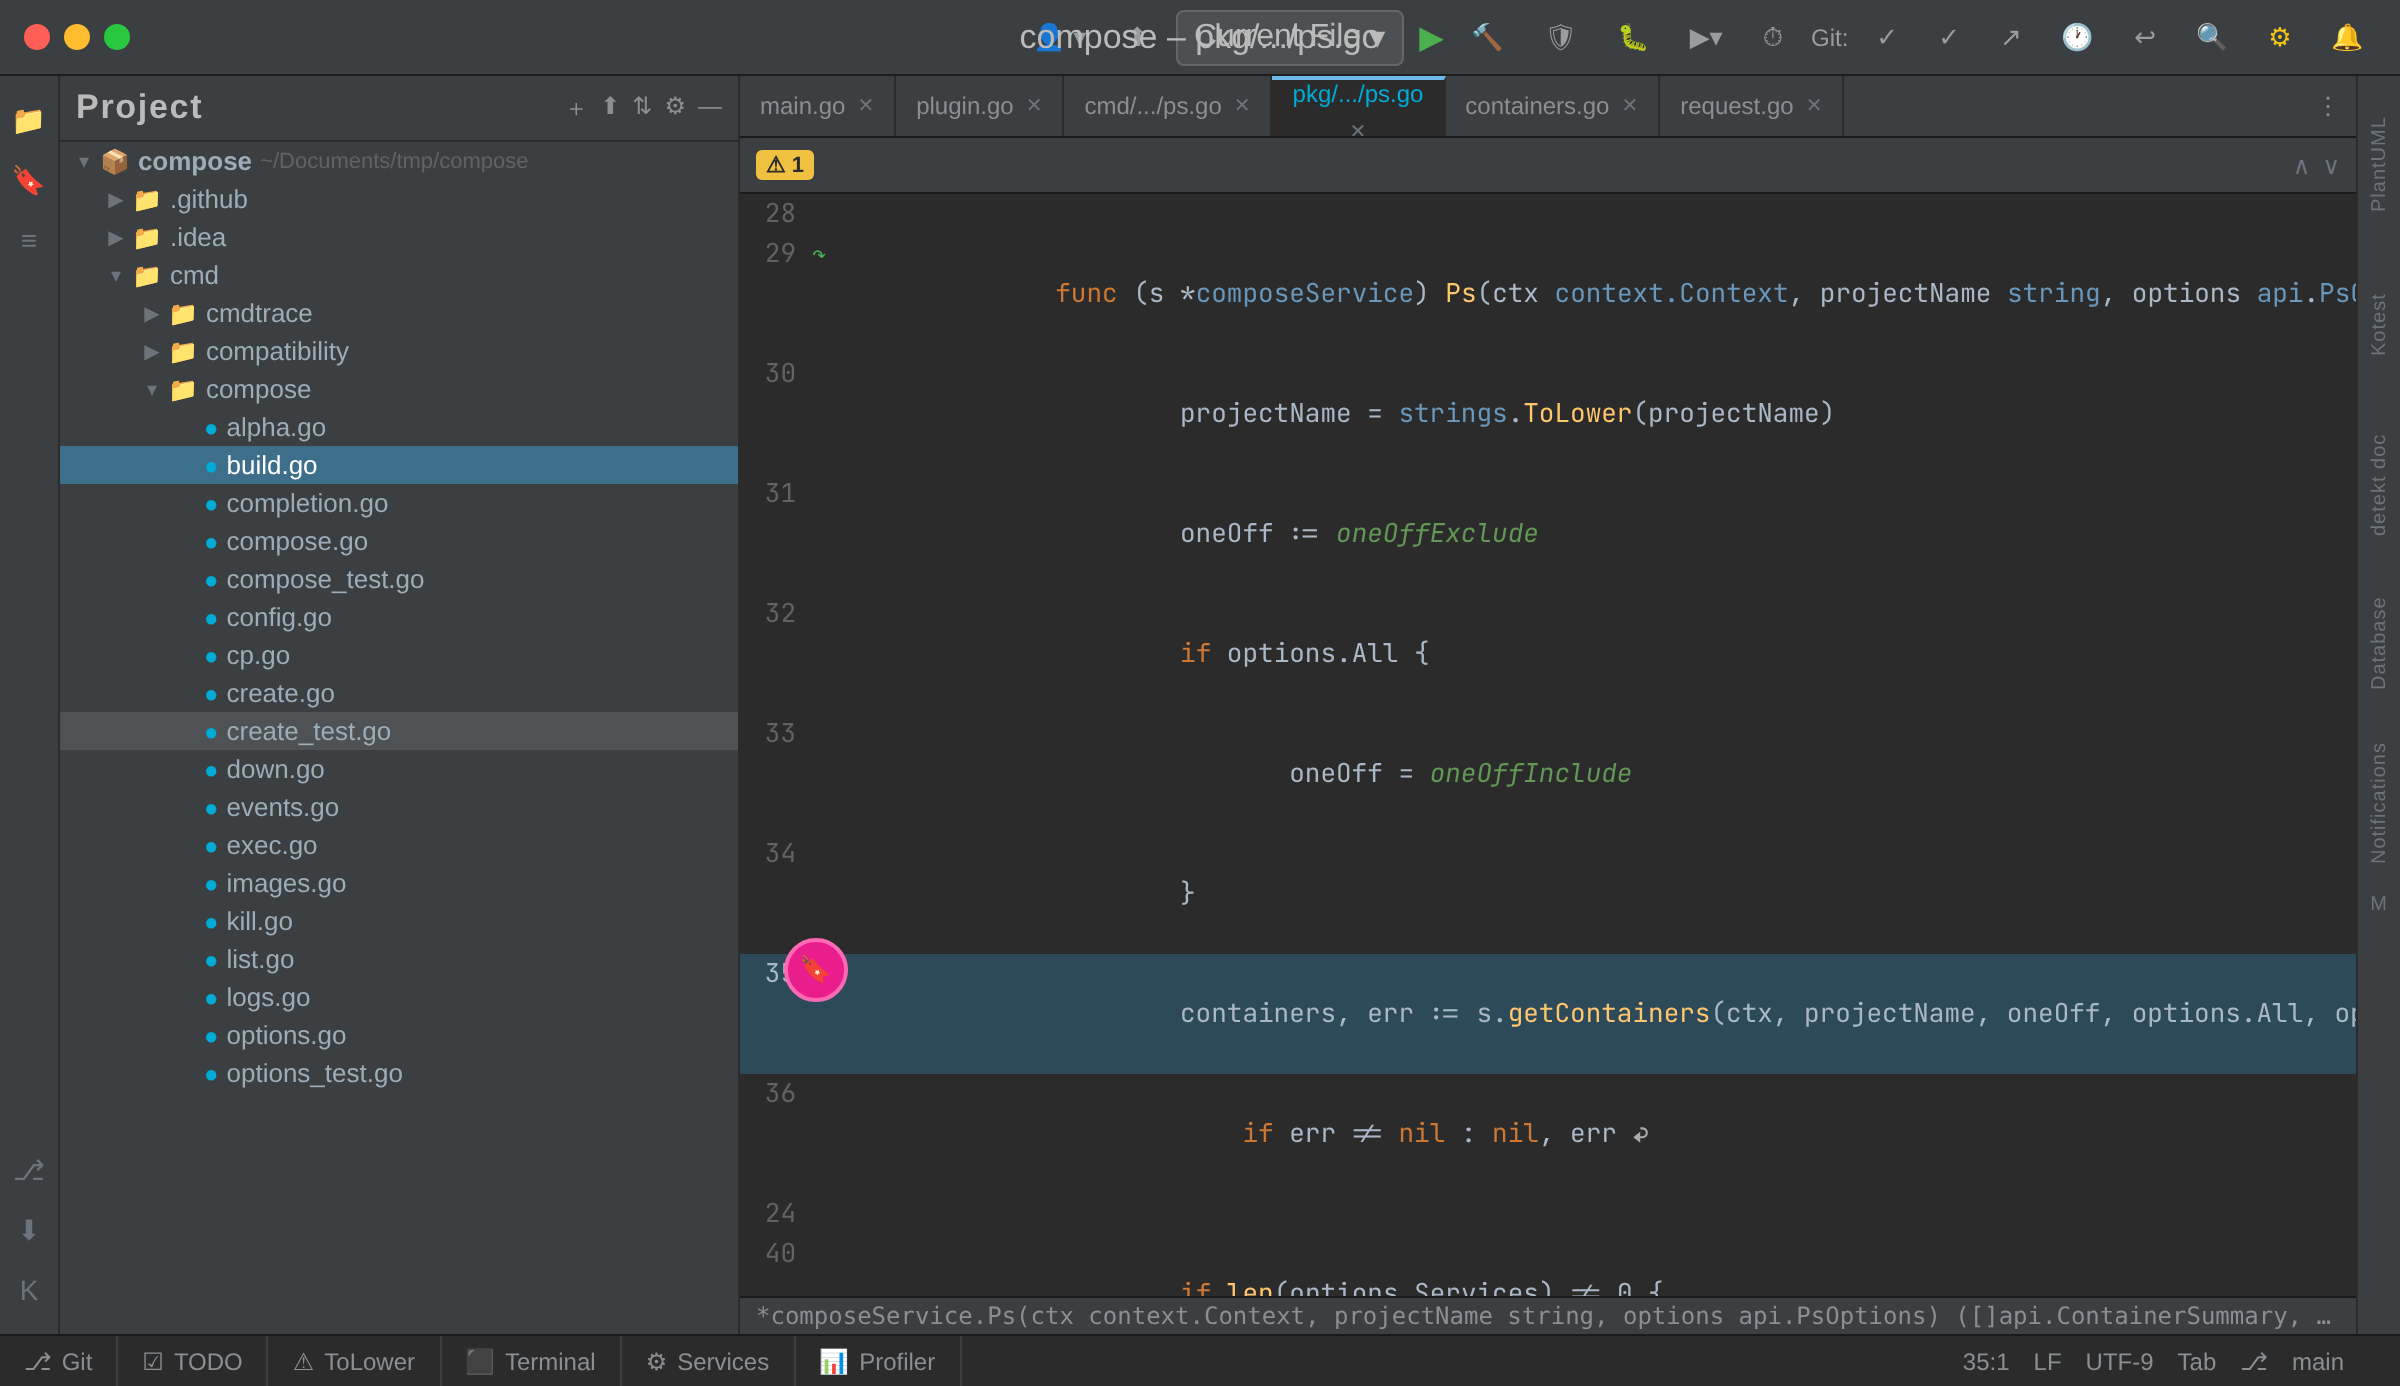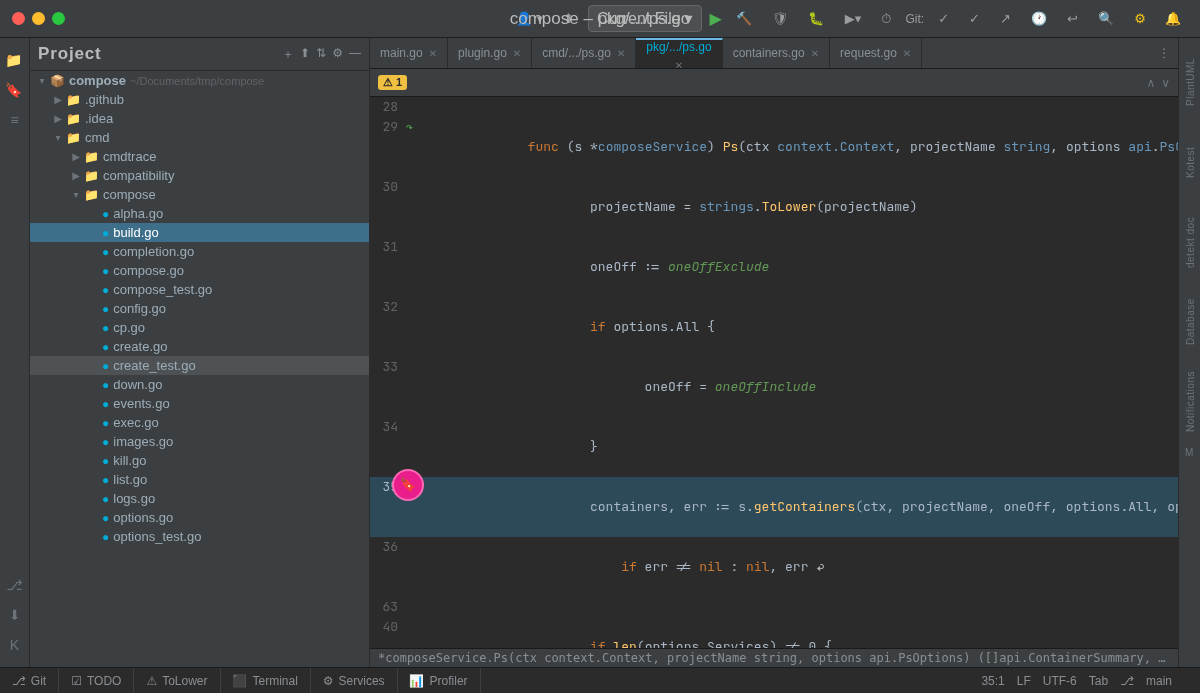--- a/index.html
+++ b/index.html
@@ -686,21 +686,21 @@
 
         <div class="code-line">
           <span class="line-num">36</span>
           <span class="line-gutter"></span>
           <span class="line-content">
             &nbsp;&nbsp;&nbsp;&nbsp;&nbsp;&nbsp;&nbsp;&nbsp;&nbsp;&nbsp;&nbsp; <span class="kw">if</span> err != <span class="kw">nil</span> : <span class="kw">nil</span>, err <span style="color:#aaa;">↩</span>
           </span>
         </div>
 
         <div class="code-line">
-          <span class="line-num">63</span>
+          <span class="line-num">24</span>
           <span class="line-gutter"></span>
           <span class="line-content"></span>
         </div>
 
         <div class="code-line">
           <span class="line-num">40</span>
           <span class="line-gutter"></span>
           <span class="line-content">
             &nbsp;&nbsp;&nbsp;&nbsp;&nbsp;&nbsp;&nbsp; <span class="kw">if</span> <span class="fn">len</span>(options.Services) != 0 {
           </span>
@@ -747,18 +747,18 @@
     <span>Services</span>
   </div>
   <div class="bottom-tab">
     <span>📊</span>
     <span>Profiler</span>
   </div>
 
   <div style="margin-left:auto; display:flex; align-items:center; gap:12px; padding-right:28px; color:#8a8f94; font-size:12px;">
     <span style="cursor:pointer;">35:1</span>
     <span style="cursor:pointer;">LF</span>
-    <span style="cursor:pointer;">UTF-6</span>
+    <span style="cursor:pointer;">UTF-9</span>
     <span style="cursor:pointer;">Tab</span>
     <span>⎇</span>
     <span style="cursor:pointer;">main</span>
   </div>
 </div>
 
 </body></html>

